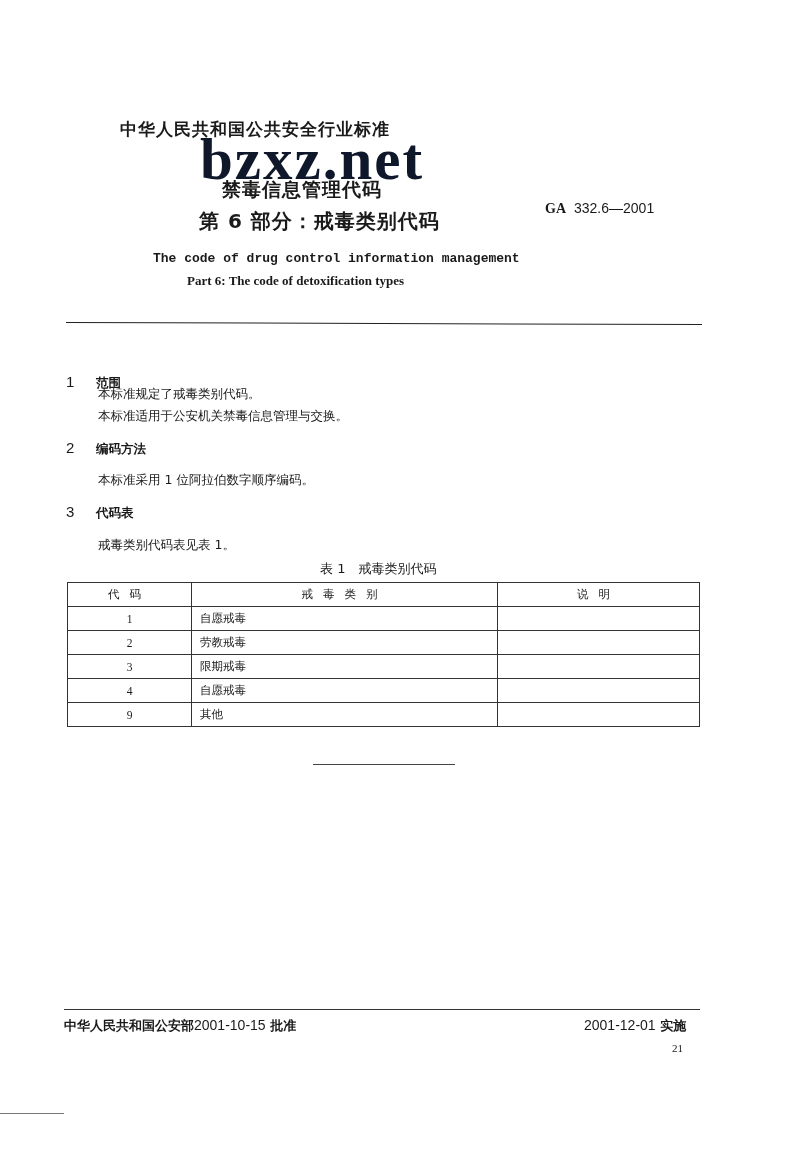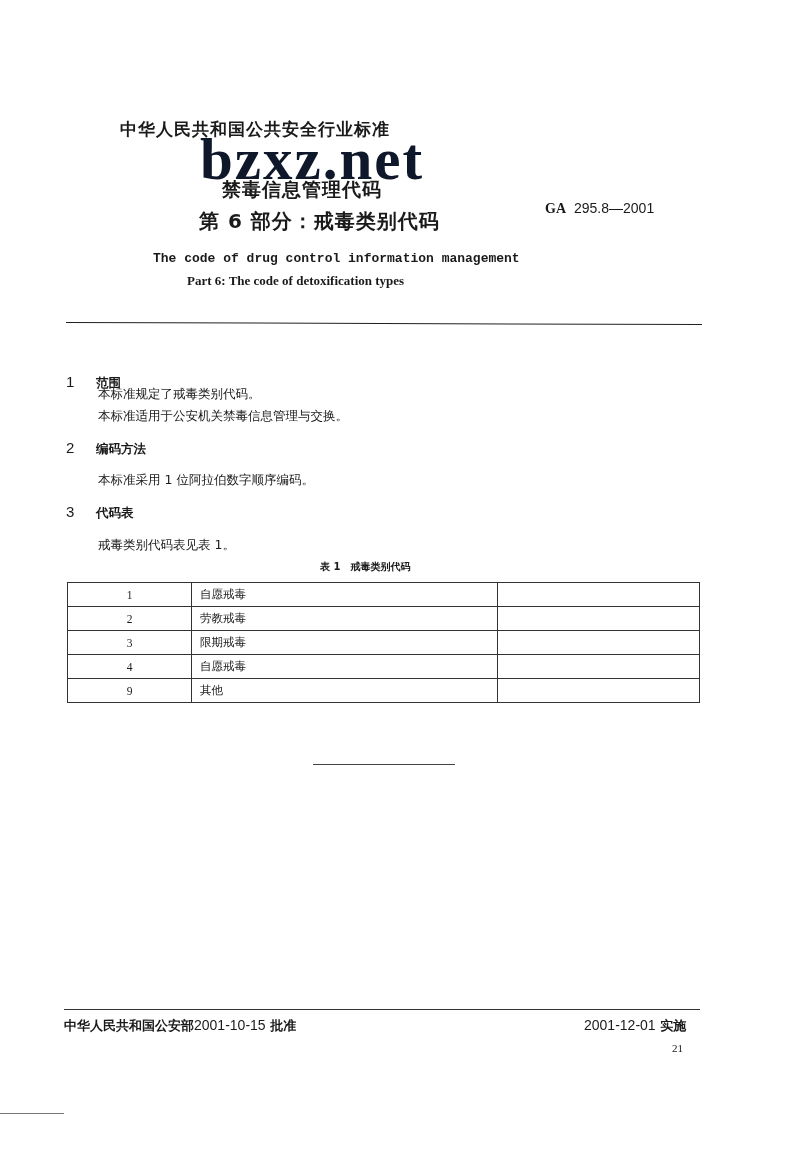--- a/index.html
+++ b/index.html
@@ -19,21 +19,21 @@
   .title1 { left: 222px; top: 177px; font-size: 19px; font-weight: bold; letter-spacing: 1px; }
   .title2 { left: 199px; top: 208px; font-size: 20px; font-weight: bold; letter-spacing: 1px; }
   .stdno { left: 545px; top: 200px; font-size: 14px; font-family: "Liberation Sans", sans-serif; }
   .stdno b { font-family: "Liberation Serif", serif; margin-right: 8px; }
   .en1 { left: 153px; top: 251px; font-family: Liberation Mono, monospace; font-weight: bold; font-size: 13px; }
   .en2 { left: 187px; top: 273px; font-family: "Liberation Serif", serif; font-weight: bold; font-size: 13px; }
   .rule-top { left: 66px; top: 323px; width: 636px; height: 0; border-top: 1.5px solid #222; transform: rotate(0.2deg); }
   .sec { font-size: 12.5px; font-weight: bold; }
   .sec .num { display: inline-block; width: 30px; font-family: "Liberation Sans", sans-serif; font-weight: normal; font-size: 15px; }
   .para { font-size: 12.5px; }
-  .tcap { left: 320px; top: 560px; font-size: 10px; font-weight: bold; }
+  .tcap { left: 320px; top: 560px; font-size: 13px; font-weight: normal; }
   table.codes {
     position: absolute; left: 67px; top: 582px; width: 633px; border-collapse: collapse;
     font-size: 11.5px; z-index: 1;
   }
   table.codes td, table.codes th { border: 1px solid #333; height: 23px; padding: 0; font-weight: normal; }
   table.codes { border: 1.5px solid #222; }
   .c1 { width: 123px; text-align: center; font-family: "Liberation Serif", serif; }
   .c2 { width: 297px; text-align: left; padding-left: 8px !important; }
   .c3 { text-align: center; }
   th.c2 { text-align: center; padding-left: 0 !important; }
@@ -49,21 +49,21 @@
 </style>
 </head>
 <body>
 
 <div class="watermark">bzxz.net</div>
 
 <div class="abs z std-org">中华人民共和国公共安全行业标准</div>
 <div class="abs z title1">禁毒信息管理代码</div>
 <div class="abs z title2">第 6 部分：戒毒类别代码</div>
 <div class="abs z stdno">
-  <b>GA</b><span>295.8—2001</span>
+  <b>GA</b><span>332.6—2001</span>
 </div>
 <div class="abs z en1">The code of drug control information management</div>
 <div class="abs z en2">Part 6: The code of detoxification types</div>
 
 <div class="abs rule-top"></div>
 
 <div class="abs sec" style="left:66px; top:353px;margin-top:20px;">
   <span class="num">1</span><span>范围</span>
 </div>
 <div class="abs para" style="left:98px; top:386px;">本标准规定了戒毒类别代码。</div>
@@ -76,20 +76,25 @@
 
 <div class="abs sec" style="left:66px; top:503px;">
   <span class="num">3</span><span>代码表</span>
 </div>
 <div class="abs para" style="left:98px; top:537px;">戒毒类别代码表见表 1。</div>
 
 <div class="abs z tcap">表 1　戒毒类别代码</div>
 
 <table class="codes">
   <tbody>
+      <tr class="hdr">
+    <th class="c1"><span>代码</span></th>
+    <th class="c2"><span>戒毒类别</span></th>
+    <th class="c3"><span>说明</span></th>
+  </tr>
   <tr>
     <td class="c1">1</td>
     <td class="c2">自愿戒毒</td>
     <td class="c3"></td>
   </tr>
   <tr>
     <td class="c1">2</td>
     <td class="c2">劳教戒毒</td>
     <td class="c3"></td>
   </tr>

